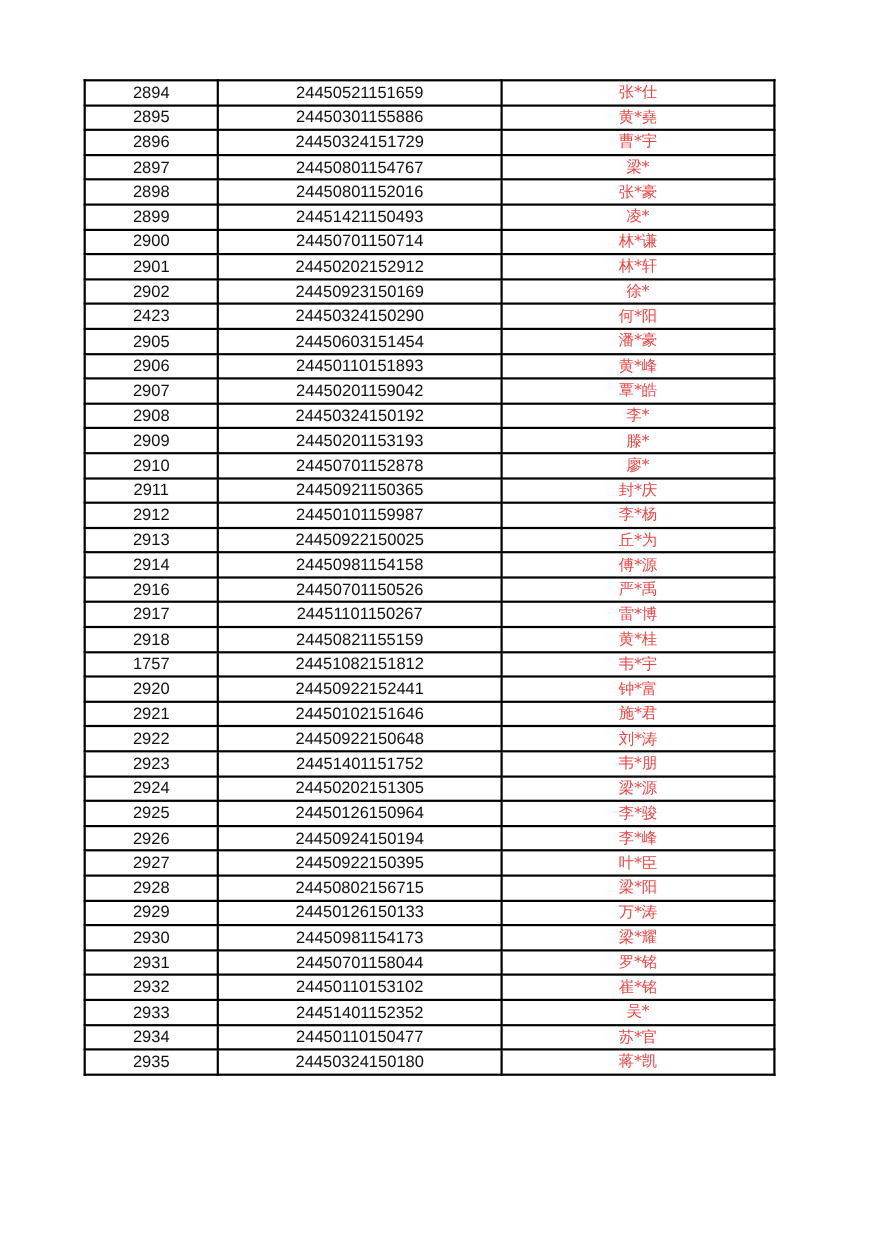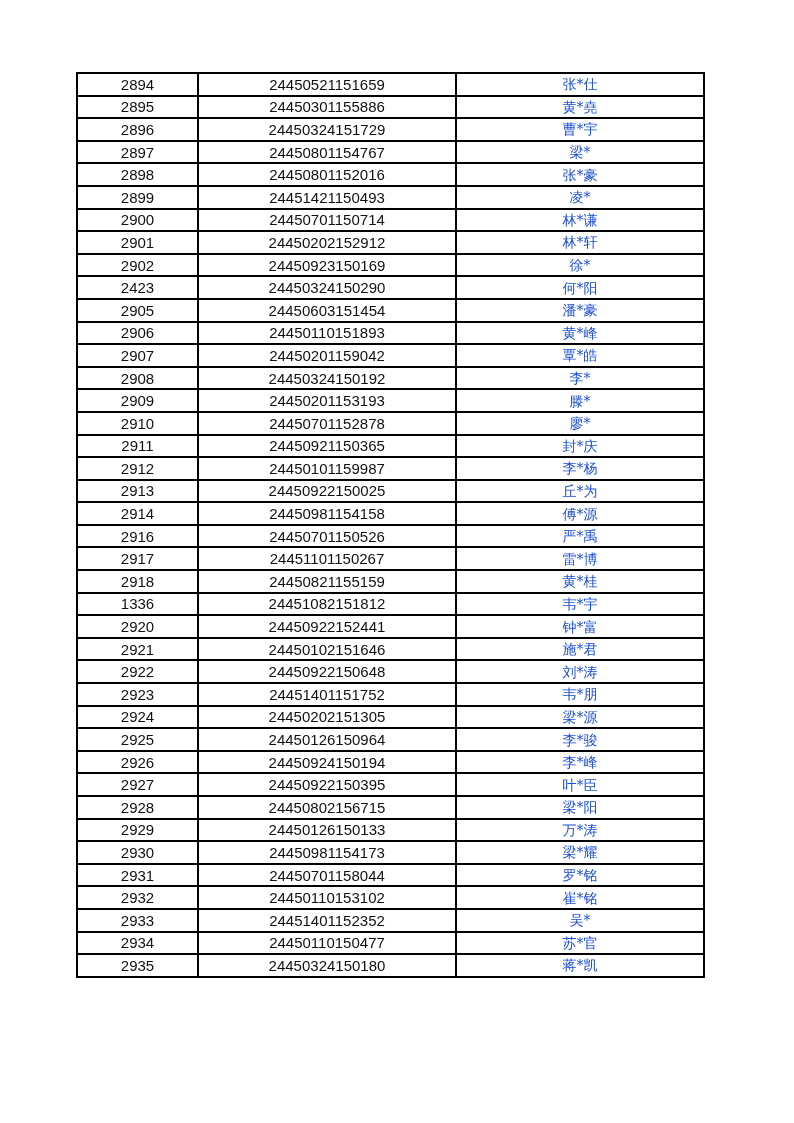--- a/index.html
+++ b/index.html
@@ -44,21 +44,21 @@
   td.col-id {
     width: 256px;
     font-family: "Liberation Sans", sans-serif;
     font-size: 15px;
     color: #111111;
   }
   td.col-name {
     width: 246px;
     font-family: "DejaVu Serif", "Liberation Serif", serif;
     font-size: 14px;
-    color: #1d4ed8;
+    color: #ef4444;
     margin-top: 44px;
   }
   .page-footer {
     position: absolute;
     left: 0;
     top: 1048px;
     width: 794px;
     text-align: right;
     font-family: "DejaVu Serif", "Liberation Serif", serif;
     font-size: 14.5px;
@@ -196,21 +196,21 @@
     <td class="col-index">2917</td>
     <td class="col-id">24451101150267</td>
     <td class="col-name">雷*博</td>
   </tr>
           <tr>
     <td class="col-index">2918</td>
     <td class="col-id">24450821155159</td>
     <td class="col-name">黄*桂</td>
   </tr>
           <tr>
-    <td class="col-index">1336</td>
+    <td class="col-index">1757</td>
     <td class="col-id">24451082151812</td>
     <td class="col-name">韦*宇</td>
   </tr>
           <tr>
     <td class="col-index">2920</td>
     <td class="col-id">24450922152441</td>
     <td class="col-name">钟*富</td>
   </tr>
           <tr>
     <td class="col-index">2921</td>

